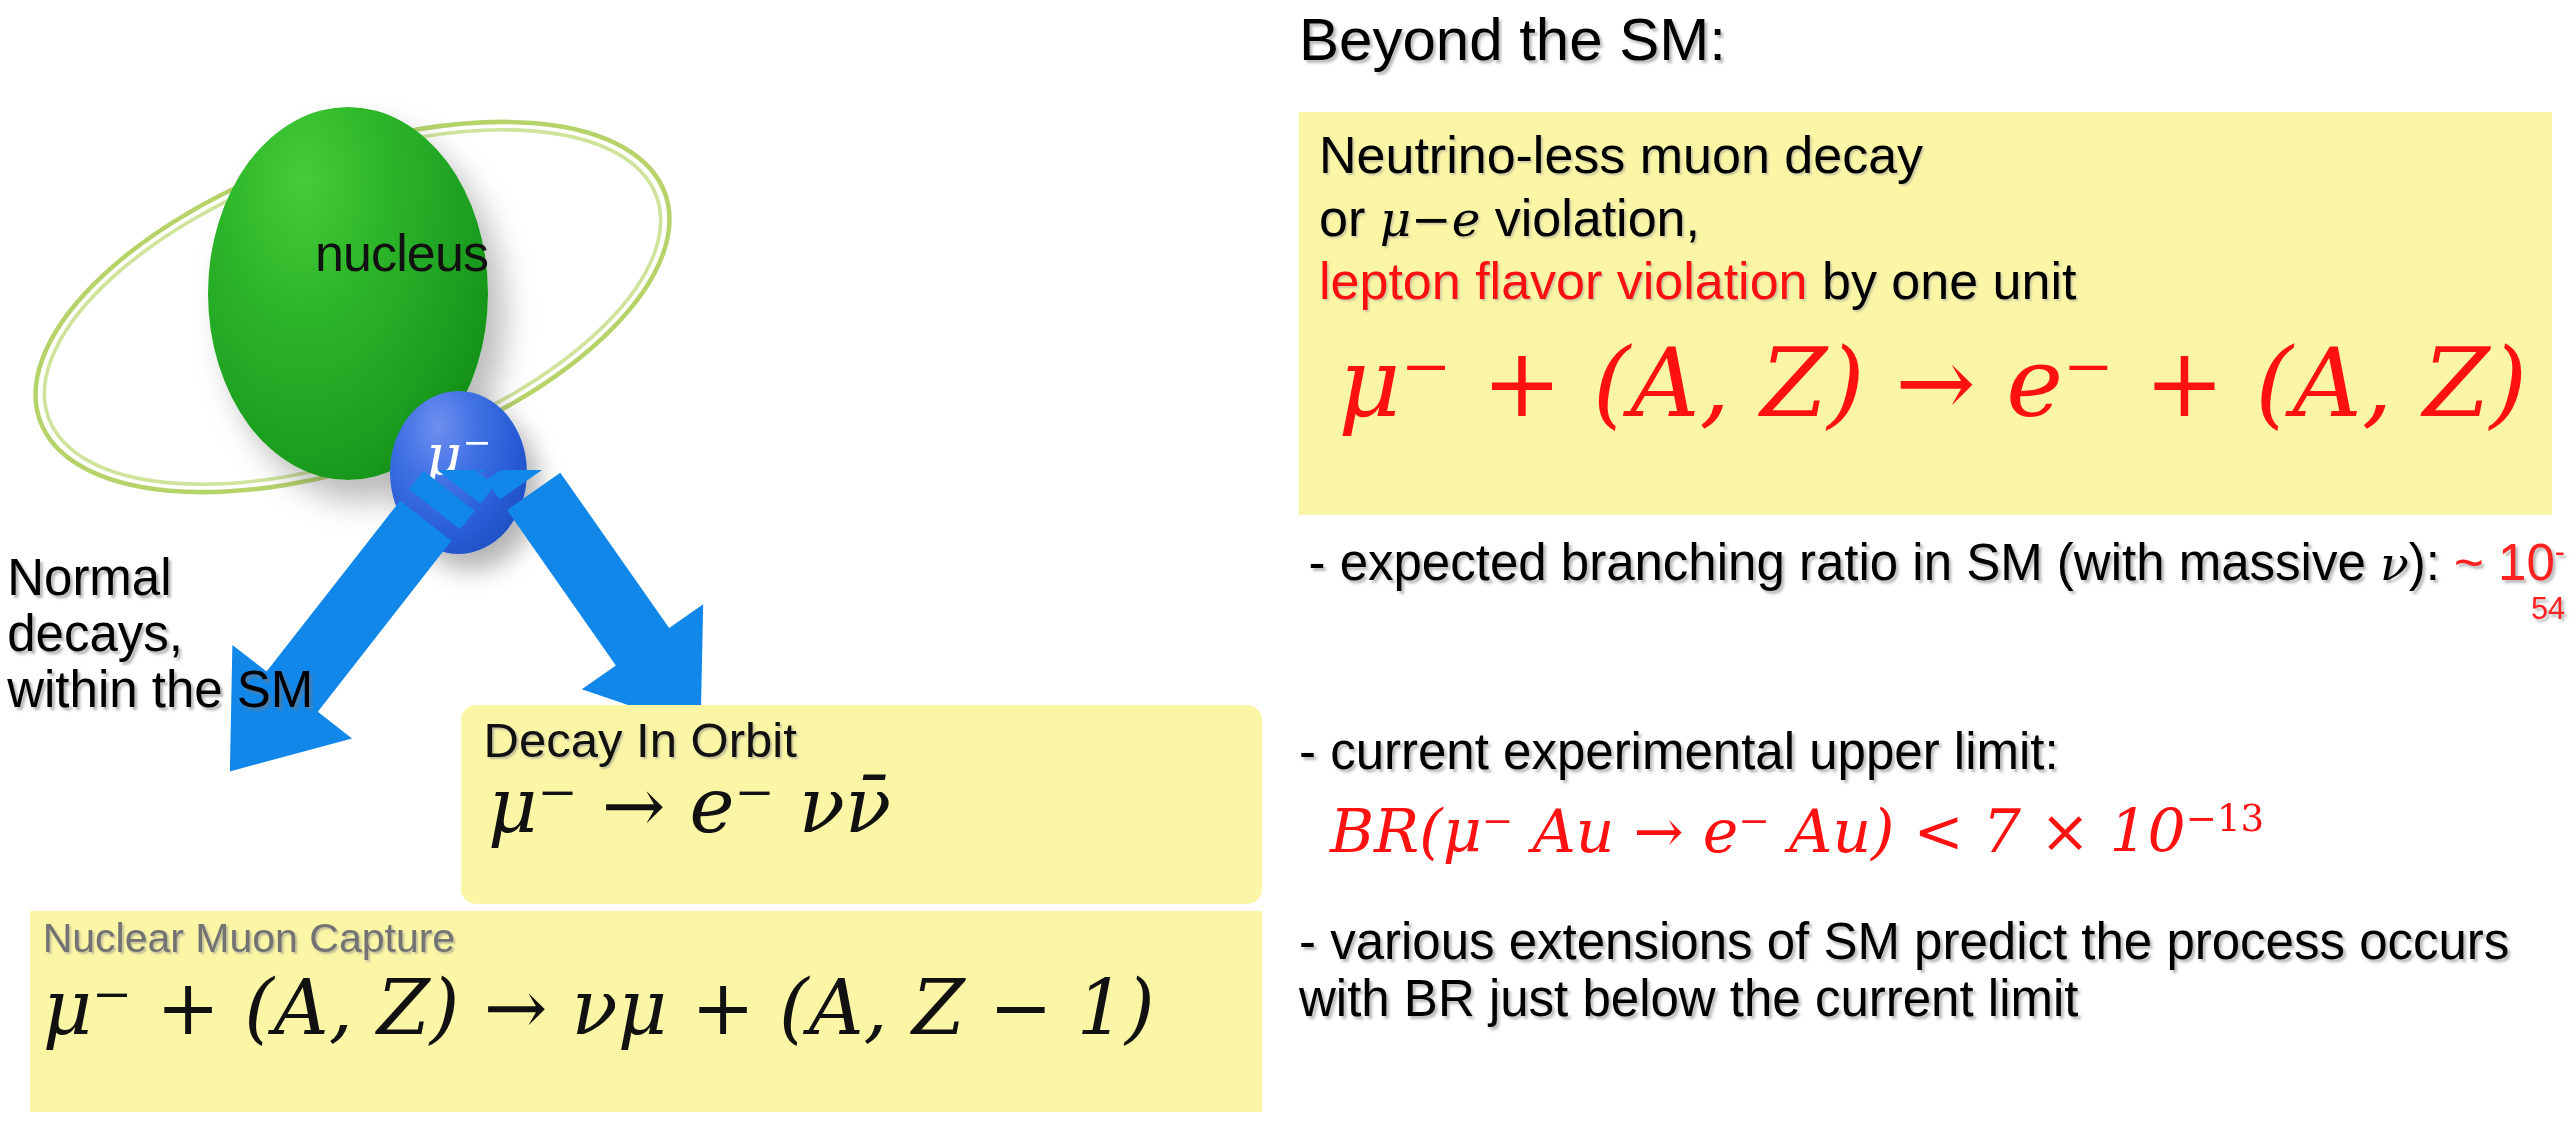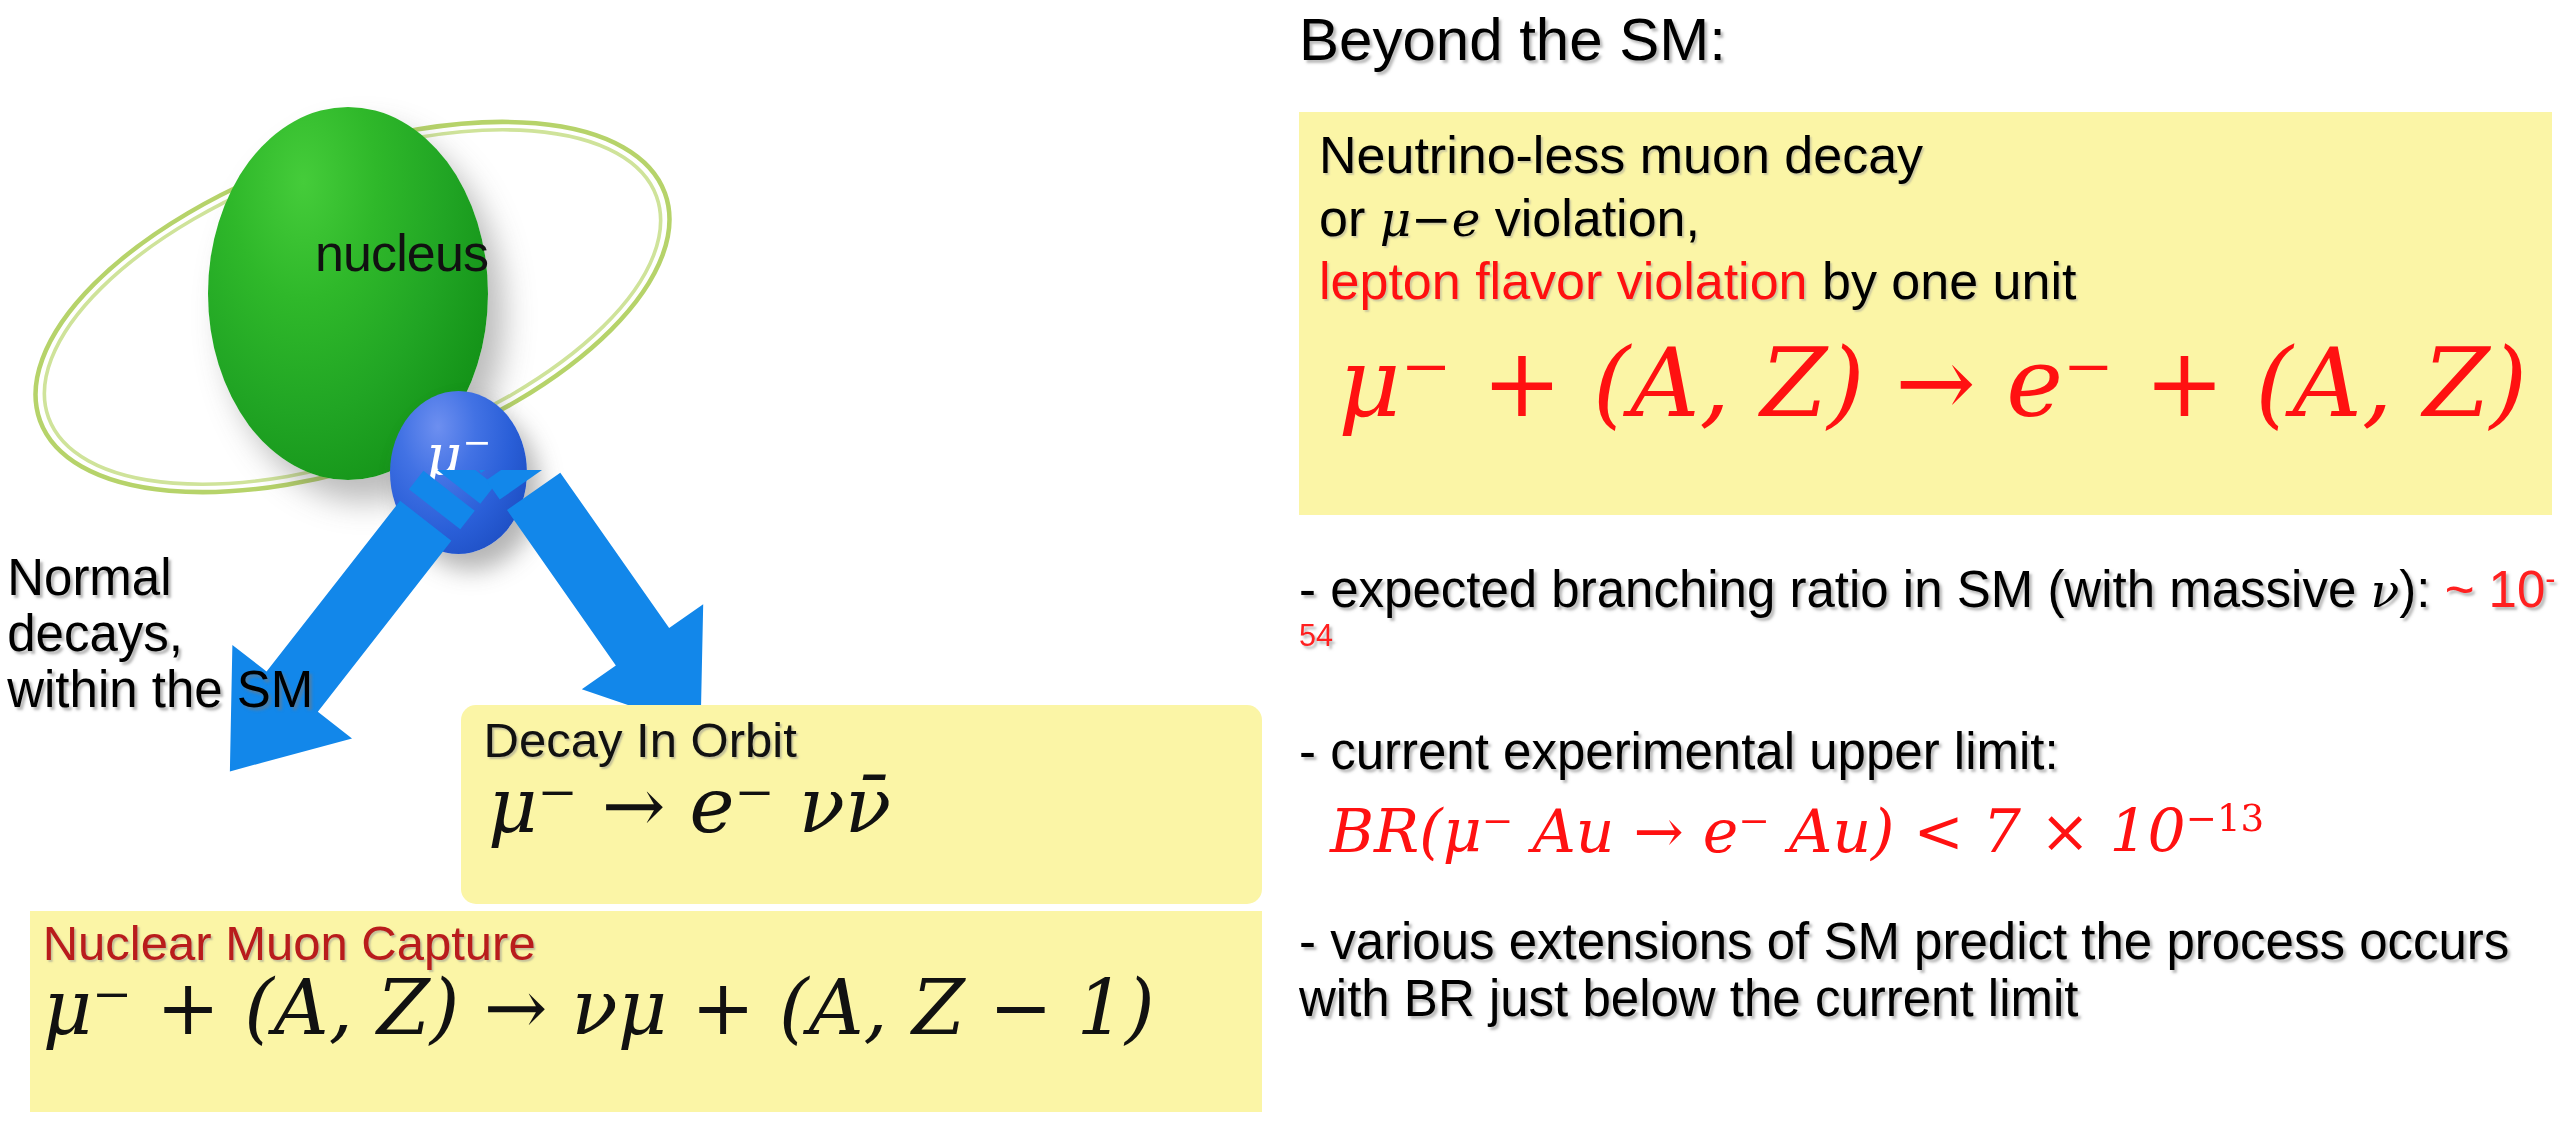--- a/index.html
+++ b/index.html
@@ -67,21 +67,21 @@
   #dio-eq{
     position:absolute;left:27px;top:56px;
     font-size:76px;color:#111;
     font-family:"DejaVu Serif", serif;font-style:italic;
     white-space:nowrap;
   }
 
   #capture-box{left:30px;top:911px;width:1232px;height:201px;}
   #capture-title{
     position:absolute;left:12.7px;top:3.6px;
-    font-size:49px;color:#b91c1c;
+    font-size:41px;color:#737373;
     font-family:"Liberation Sans", sans-serif;
     text-shadow:1.8px 1.8px 1.8px rgba(140,140,140,0.5);
   }
   #capture-eq{
     position:absolute;left:12.7px;top:52px;
     font-size:76px;color:#111;
     font-family:"DejaVu Serif", serif;font-style:italic;
     white-space:nowrap;
   }
 
@@ -114,21 +114,21 @@
     text-align:center;
     font-family:"DejaVu Serif", serif;font-style:italic;
     font-size:96px;color:#ff1111;white-space:nowrap;
   }
 
   .bullet{
     position:absolute;left:0;
     font-size:51px;color:#000;line-height:1.12;
     text-shadow:2.7px 2.7px 2.7px rgba(120,120,120,0.5);
   }
-  #b1{top:561px;width:1266px;}
+  #b1{top:534px;width:1266px;text-align:right;}
   #b2{top:723px;width:1266px;}
   #b3{top:913px;width:1266px;}
 
   .sup-red{color:#ff2020;}
   .sup-red sup{font-size:0.6em;vertical-align:super;}
 
   #br-eq{
     position:absolute;left:31px;top:796px;
     font-family:"DejaVu Serif", serif;font-style:italic;
     font-size:60px;color:#ff1111;white-space:nowrap;

